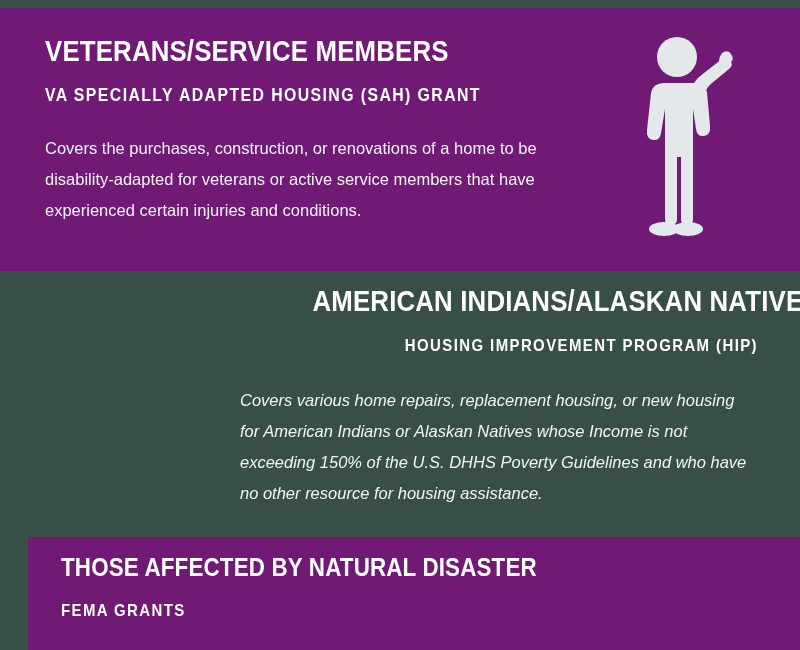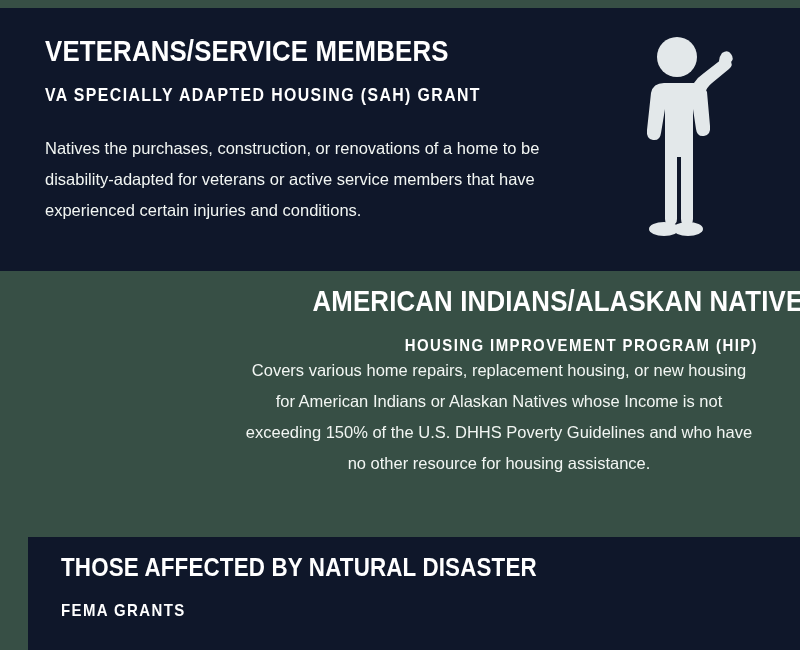--- a/index.html
+++ b/index.html
@@ -20,21 +20,21 @@
     position:absolute; left:0; top:0;
     width:800px; height:8px;
     background:#374f45;
   }
 
   
   .section {
     position:absolute; left:0; width:800px;
     overflow:hidden;
   }
-  .sec-light { background:#0f172a; }
+  .sec-light { background:#701a75; }
   .sec-dark  { background:#374f45; }
 
   #section-veterans { top:8px;   height:263px; }
   #section-natives  { top:271px; height:266px; }
   #section-disaster { top:537px; height:113px;margin-left:28px; }
 
   
   .textblock { position:absolute; }
   #section-veterans .textblock { left:45px; top:27px;  width:530px; text-align:left; }
   #section-natives  .textblock { left:240px; top:14px; width:518px; text-align:right; }
@@ -68,38 +68,38 @@
   #section-natives  .subhead { margin-top:20px; font-size:17px; }
   #section-disaster .subhead { margin-top:20px; font-size:17px; }
 
   .body-copy {
     color:#f2f6f3;
     font-size:16.5px;
     line-height:31px;
     font-weight:400;
   }
   #section-veterans .body-copy { margin-top:27px; width:513px; }
-  #section-natives  .body-copy { width:518px; text-align:center; }
+  #section-natives  .body-copy { margin-top:30px; width:518px; text-align:left;font-style:italic; }
 
   
   .icon { position:absolute; display:block; }
   #icon-veteran  { left:636px; top:23px;  width:110px; height:205px; }
 </style>
 </head>
 <body>
 
 <div class="infographic">
 
   <div class="top-rule"></div>
 
   <section class="section sec-light" id="section-veterans">
     <div class="textblock">
       <div class="headline">VETERANS/SERVICE MEMBERS</div>
       <div class="subhead">VA SPECIALLY ADAPTED HOUSING (SAH) GRANT</div>
-      <p class="body-copy">Natives the purchases, construction, or renovations of a home to be disability-adapted for veterans or active service members that have experienced certain injuries and conditions.</p>
+      <p class="body-copy">Covers the purchases, construction, or renovations of a home to be disability-adapted for veterans or active service members that have experienced certain injuries and conditions.</p>
     </div>
 
     <svg class="icon" id="icon-veteran" viewBox="0 0 110 205">
       <g fill="#e3e8ea">
         <circle cx="41" cy="26" r="20"></circle>
         <path d="M22,52 h36 q10,0 13,9 l3,34 q1,9 -6,10 q-7,1 -8,-7 l-3,-20 v110
                  q0,6 -6,6 q-6,0 -6,-6 v-62 h-4 v62 q0,6 -6,6 q-6,0 -6,-6 v-110
                  l-4,24 q-1,8 -8,7 q-7,-1 -6,-10 l4,-37 q2,-10 13,-10 z"></path>
         <path d="M58,52 q4,-6 10,-10 l18,-14 q5,-4 8,1 q4,5 -1,9 l-17,14
                  q-5,4 -7,10 l-2,6 q-4,-12 -9,-16 z"></path>

